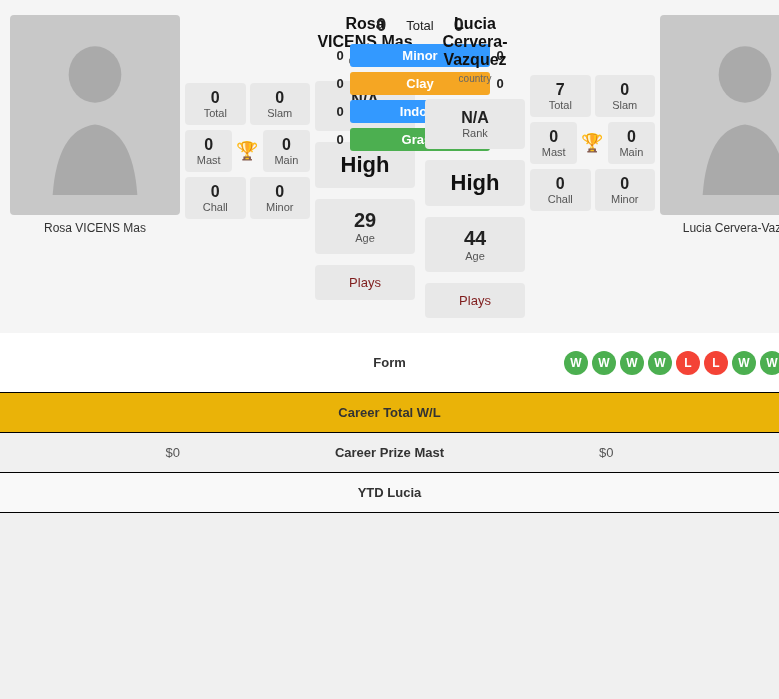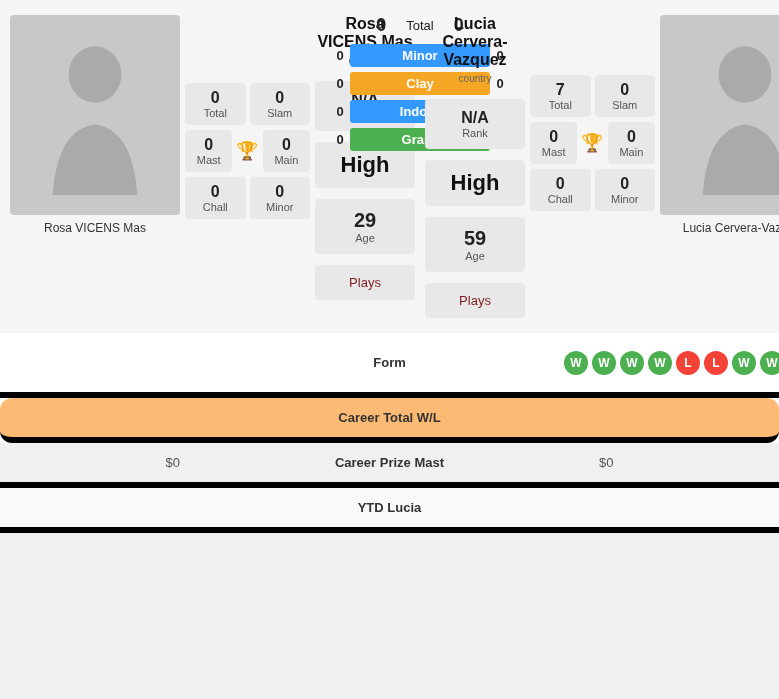--- a/index.html
+++ b/index.html
@@ -188,21 +188,21 @@
     
     .bottom-section {
       background: #fff;
       padding: 0;
     }
 
     .stat-row {
       display: flex;
       flex-direction: row;
       align-items: center;
-      border-bottom: 6px solid #000000;
+      border-bottom: 1px solid #000000;
       padding: 0;
     }
 
     .stat-row:nth-child(even) {
       background: #f9f9f9;
     }
 
     .stat-row-label {
       flex: 1;
       text-align: center;
@@ -384,21 +384,21 @@
         </div>
       </div>
       <div class="rank-box">
         <div class="rank-val">N/A</div>
         <div class="rank-label">Rank</div>
       </div>
       <div class="high-box">
         <div class="high-val">High</div>
       </div>
       <div class="age-box">
-        <div class="age-val">59</div>
+        <div class="age-val">44</div>
         <div class="age-label">Age</div>
       </div>
       <div class="plays-box">
         <div class="plays-label">Plays</div>
       </div>
     </div>
 
     <div style="display:flex;flex-direction:column;gap:5px;width:125px;flex-shrink:0;padding-top:60px;">
 
       <div style="display:flex;flex-direction:row;gap:4px;">
@@ -462,21 +462,21 @@
             <span class="form-badge form-w">W</span>
             <span class="form-badge form-w">W</span>
             <span class="form-badge form-l">L</span>
             <span class="form-badge form-l">L</span>
             <span class="form-badge form-w">W</span>
             <span class="form-badge form-w">W</span>
           </div>
       </div>
     </div>
 
-    <div class="stat-row" style="background:#fdba74;border-radius:12px;">
+    <div class="stat-row" style="background:#eab308;">
       <div class="stat-row-left"></div>
       <div class="stat-row-label">Career Total W/L</div>
       <div class="stat-row-right"></div>
     </div>
 
 
     <div class="stat-row" style="background:#f0f0f0;">
       <div class="stat-row-left">$0</div>
       <div class="stat-row-label">Career Prize Mast</div>
       <div class="stat-row-right">$0</div>

